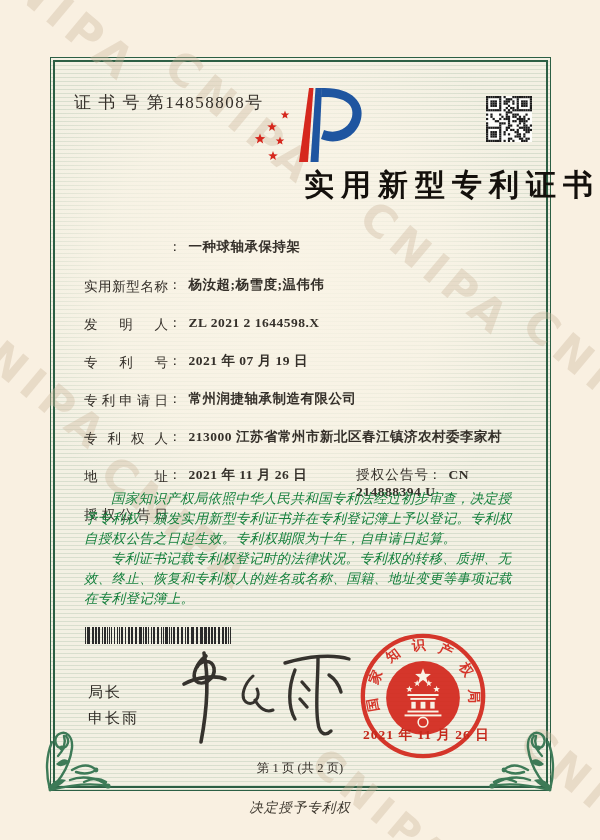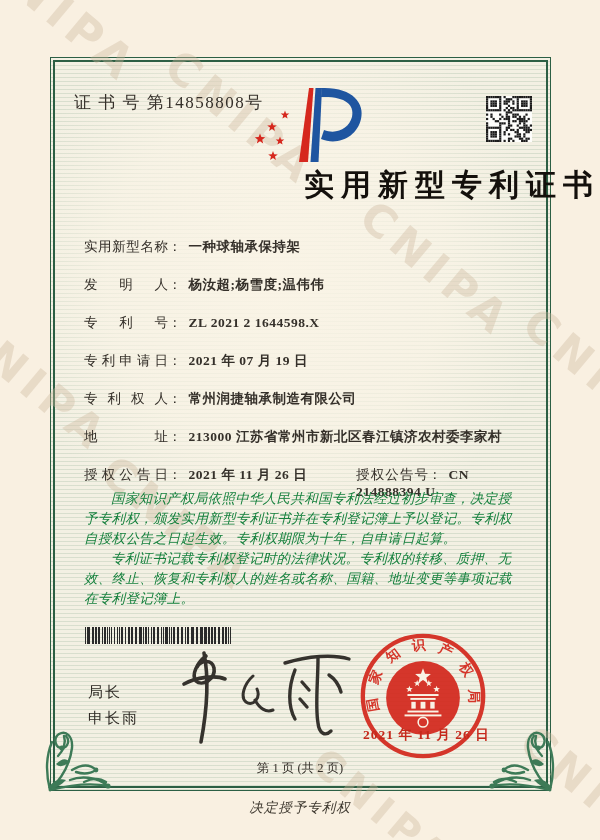--- a/index.html
+++ b/index.html
@@ -18,21 +18,21 @@
   .frame::before{content:"";position:absolute;inset:2px;border:2px solid var(--green);}
   .corner{position:absolute;z-index:4;pointer-events:none;}
   
   .cert-no{position:absolute;z-index:3;left:74px;top:91px;font-size:17px;letter-spacing:1.5px;}
   .logo{position:absolute;z-index:3;left:252px;top:84px;}
   .qr{position:absolute;z-index:3;left:486px;top:96px;background:#fdfdfb;}
   .title{position:absolute;z-index:3;left:0;top:165px;width:100%;text-align:right;
          font-size:30px;font-weight:bold;letter-spacing:7px;color:#14100c;}
   .fields{position:absolute;z-index:3;left:84px;top:238px;width:440px;font-size:13.5px;}
   .frow{position:relative;height:38px;}
-  .fl{display:inline-block;width:84px;text-align:justify;text-align-last:justify;vertical-align:top;}
+  .fl{display:inline-block;width:84px;text-align:justify;text-align-last:justify;vertical-align:top;margin-top:40px;}
   .fl2{display:inline-block;width:72px;text-align:justify;text-align-last:justify;vertical-align:top;}
   .fv{margin-left:7px;letter-spacing:0.5px;font-weight:bold;}
   .grant-right{position:absolute;left:228px;top:0;margin-left:44px;}
   .body-text{position:absolute;z-index:3;left:84px;top:489px;width:438px;
              font-size:13.5px;line-height:20px;color:#15803d;font-style:italic;letter-spacing:0.3px;}
   .body-text p{margin:0;text-indent:2em;}
   .barcode{position:absolute;z-index:3;left:85px;top:627px;}
   .signer{position:absolute;z-index:3;left:88px;top:679px;font-size:15px;letter-spacing:2px;
           font-family:Liberation Serif, serif;color:#2e2a25;line-height:26px;}
   .signature{position:absolute;z-index:3;left:168px;top:648px;}

